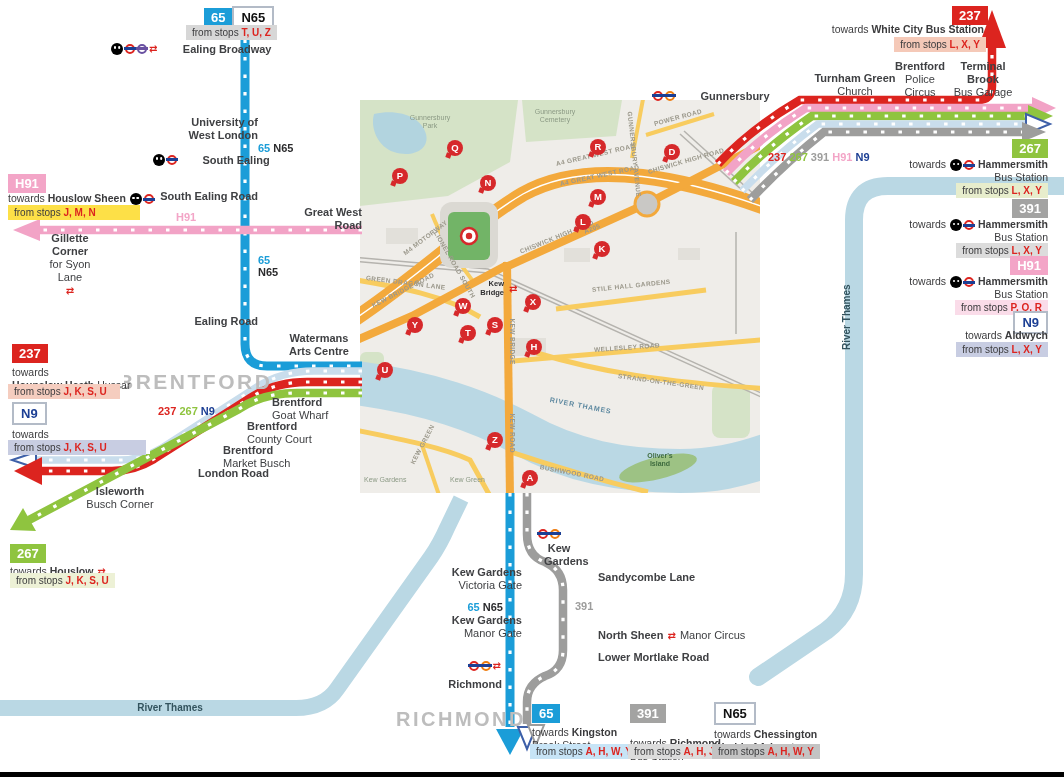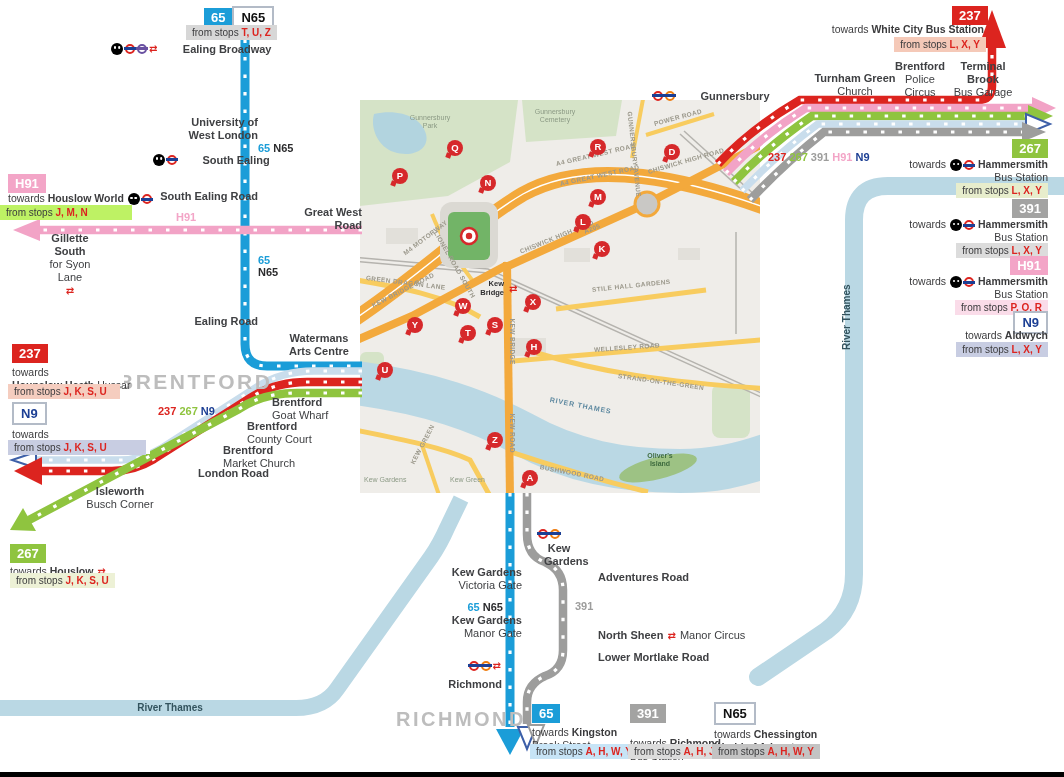--- a/index.html
+++ b/index.html
@@ -250,32 +250,32 @@
       <div class="c-black">N65</div>
     </div>
   <div class="abs lyr stoplbl ra" style="left:148px;top:315px;width:90px">Ealing Road</div>
   <div class="abs lyr stoplbl ctr" style="left:258px;top:332px;width:82px">
     <div>Watermans</div>
       <div>Arts Centre</div>
     </div>
 
   <div class="abs lyr stoplbl ctr" style="left:14px;top:232px;width:72px">
     <div>Gillette</div>
-      <div>South</div>
+      <div>Corner</div>
     <div class="sub">for Syon</div>
       <div class="sub">Lane</div>
     <div><span class="icn nr">⇄</span></div>
     </div>
 
   <div class="abs lyr" style="left:8px;top:174px">
     <span class="numbox bx-pink">H91</span></div>
   <div class="abs lyr towards" style="left:8px;top:192px">
-    <span>towards</span> <span class="dest">Houslow World</span>
+    <span>towards</span> <span class="dest">Houslow Sheen</span>
     <span class="icn owl"></span><span class="icn roundel"></span></div>
-  <div class="abs lyr fromstops" style="left:0;top:205px;background:#bef264;min-width:120px">
+  <div class="abs lyr fromstops" style="left:8px;top:205px;background:#fde047;min-width:120px">
     <span>from stops</span> <span class="fs">J, M, N</span></div>
 
   <div class="abs lyr" style="left:8px;top:342px;width:112px;background:#fff;padding:2px 0 0 4px">
     <div><span class="numbox bx-red">237</span></div>
     <div class="towards" style="margin-top:3px">towards</div>
     <div class="towards"><span class="dest">Hounslow Heath</span> <span>Hussar</span></div>
   </div>
   <div class="abs lyr fromstops" style="left:8px;top:384px;background:#F5CDBF;min-width:100px">
     <span>from stops</span> <span class="fs">J, K, S, U</span></div>
 
@@ -292,21 +292,21 @@
   <div class="abs lyr stoplbl" style="left:252px;top:396px">
     <div>Brentford</div>
       <div class="sub">Goat Wharf</div>
     </div>
   <div class="abs lyr stoplbl" style="left:227px;top:420px">
     <div>Brentford</div>
       <div class="sub">County Court</div>
     </div>
   <div class="abs lyr stoplbl" style="left:203px;top:444px">
     <div>Brentford</div>
-      <div class="sub">Market Church</div>
+      <div class="sub">Market Busch</div>
     </div>
   <div class="abs lyr stoplbl" style="left:178px;top:467px">London Road</div>
   <div class="abs lyr stoplbl ctr" style="left:55px;top:485px;width:90px">
     <div>Isleworth</div>
       <div class="sub">Busch Corner</div>
     </div>
 
   <div class="abs lyr" style="left:10px;top:544px">
     <div><span class="numbox bx-green">267</span></div>
     <div class="towards" style="margin-top:2px"><span>towards</span> <span class="dest">Houslow</span> <span class="icn nr">⇄</span></div>
@@ -385,21 +385,21 @@
   <div class="abs lyr stoplbl ra" style="left:412px;top:566px;width:90px">
     <div>Kew Gardens</div>
       <div class="sub">Victoria Gate</div>
     </div>
   <div class="abs lyr combolbl ra" style="left:443px;top:601px;width:60px">
     <span class="c-blue">65</span> <span class="c-black">N65</span></div>
   <div class="abs lyr stoplbl ra" style="left:412px;top:614px;width:90px">
     <div>Kew Gardens</div>
       <div class="sub">Manor Gate</div>
     </div>
-  <div class="abs lyr stoplbl" style="left:578px;top:571px">Adventures Road</div>
+  <div class="abs lyr stoplbl" style="left:578px;top:571px">Sandycombe Lane</div>
   <div class="abs lyr combolbl c-gray" style="left:575px;top:600px">391</div>
   <div class="abs lyr stoplbl" style="left:578px;top:629px">
     <span>North Sheen</span> <span class="icn nr">⇄</span> <span class="sub">Manor Circus</span></div>
   <div class="abs lyr stoplbl" style="left:578px;top:651px">Lower Mortlake Road</div>
   <div class="abs lyr ra" style="left:402px;top:656px;width:100px">
     <span class="icn roundel"></span><span class="icn roundel og"></span><span class="icn nr">⇄</span>
     <span class="stoplbl">Richmond</span></div>
 
   <div class="abs lyr" style="left:532px;top:704px">
     <div><span class="numbox bx-blue">65</span></div>

